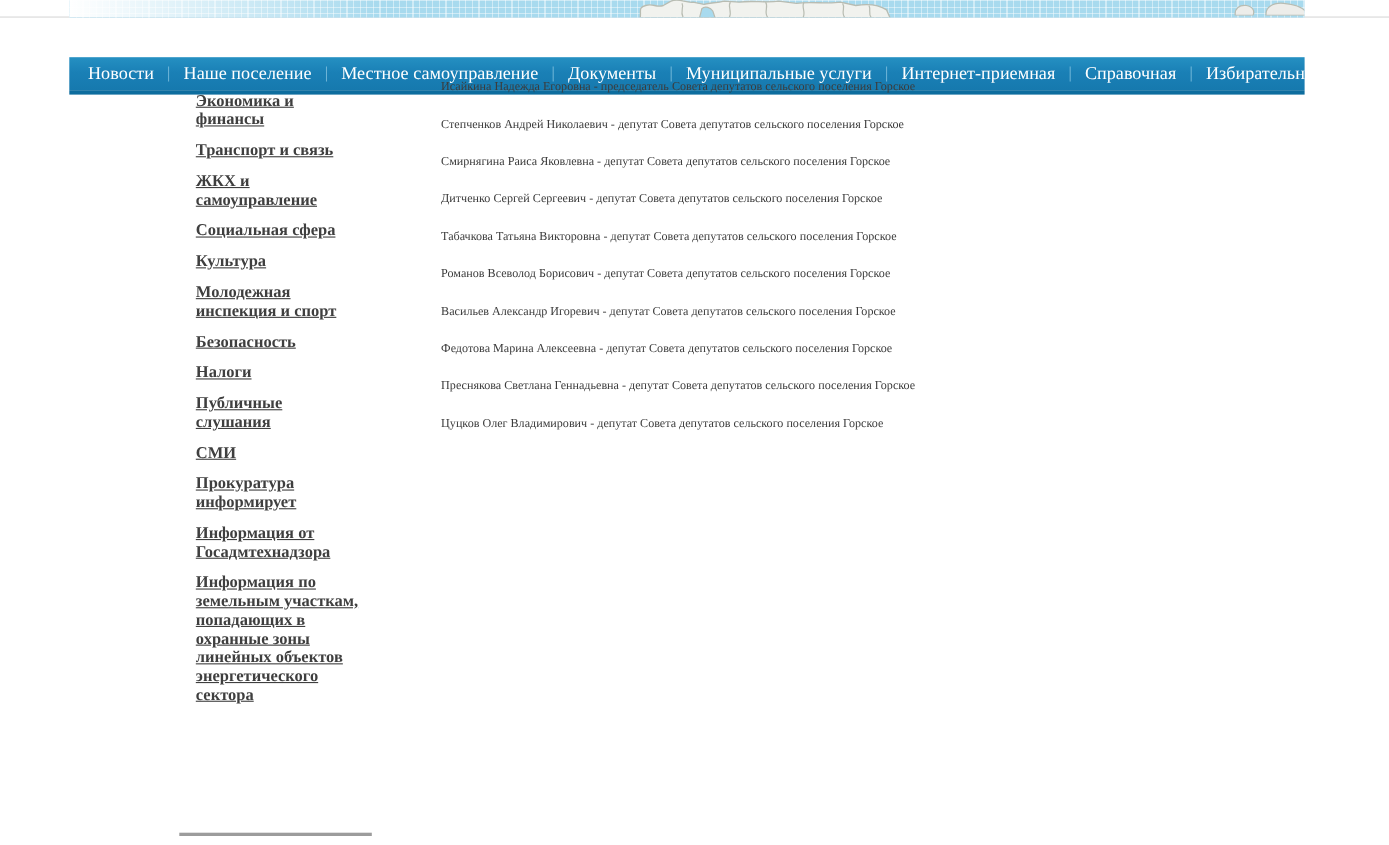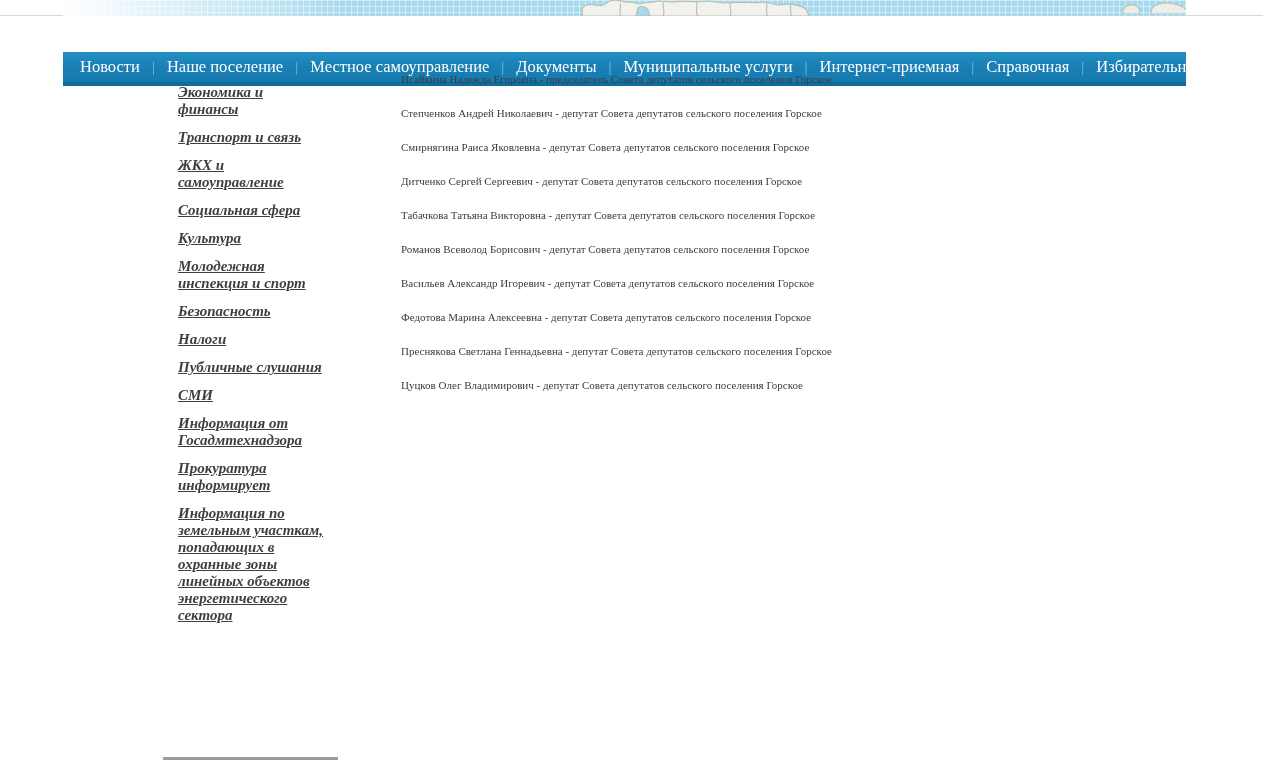--- a/index.html
+++ b/index.html
@@ -50,21 +50,20 @@
     padding: 0 12px; text-decoration: none; cursor: pointer;
   }
   .nav-sep {
     color: #7dbfde; font-size: 15px; line-height: 30px;
   }
 
   
   .sidebar {
     position: absolute; left: 163px; top: 84px; width: 177px;
     padding-left: 15px;
-    font-style: italic;
   }
   .side-link {
     display: block; width: 148px;
     font-size: 15px; line-height: 17px; font-weight: bold;
     color: #3f3f3f; text-decoration: underline;
     margin: 0 0 11px 0; cursor: pointer;
   }
   .sidebar-divider {
     position: absolute; left: 163px; top: 757px; width: 175px; height: 3px;
     background: #9c9c9c;
@@ -134,22 +133,22 @@
     <a class="side-link">Экономика и финансы</a>
     <a class="side-link">Транспорт и связь</a>
     <a class="side-link">ЖКХ и самоуправление</a>
     <a class="side-link">Социальная сфера</a>
     <a class="side-link">Культура</a>
     <a class="side-link">Молодежная инспекция и спорт</a>
     <a class="side-link">Безопасность</a>
     <a class="side-link">Налоги</a>
     <a class="side-link">Публичные слушания</a>
     <a class="side-link">СМИ</a>
+    <a class="side-link">Прокуратура информирует</a>
     <a class="side-link">Информация от Госадмтехнадзора</a>
-    <a class="side-link">Прокуратура информирует</a>
     <a class="side-link">Информация по земельным участкам, попадающих в охранные зоны линейных объектов энергетического сектора</a>
   </aside>
 
   <div class="sidebar-divider"></div>
 
   <main class="main">
     <p class="deputy">Исайкина Надежда Егоровна - председатель Совета депутатов сельского поселения Горское</p>
     <p class="deputy">Степченков Андрей Николаевич - депутат Совета депутатов сельского поселения Горское</p>
     <p class="deputy">Смирнягина Раиса Яковлевна - депутат Совета депутатов сельского поселения Горское</p>
     <p class="deputy">Дитченко Сергей Сергеевич - депутат Совета депутатов сельского поселения Горское</p>

